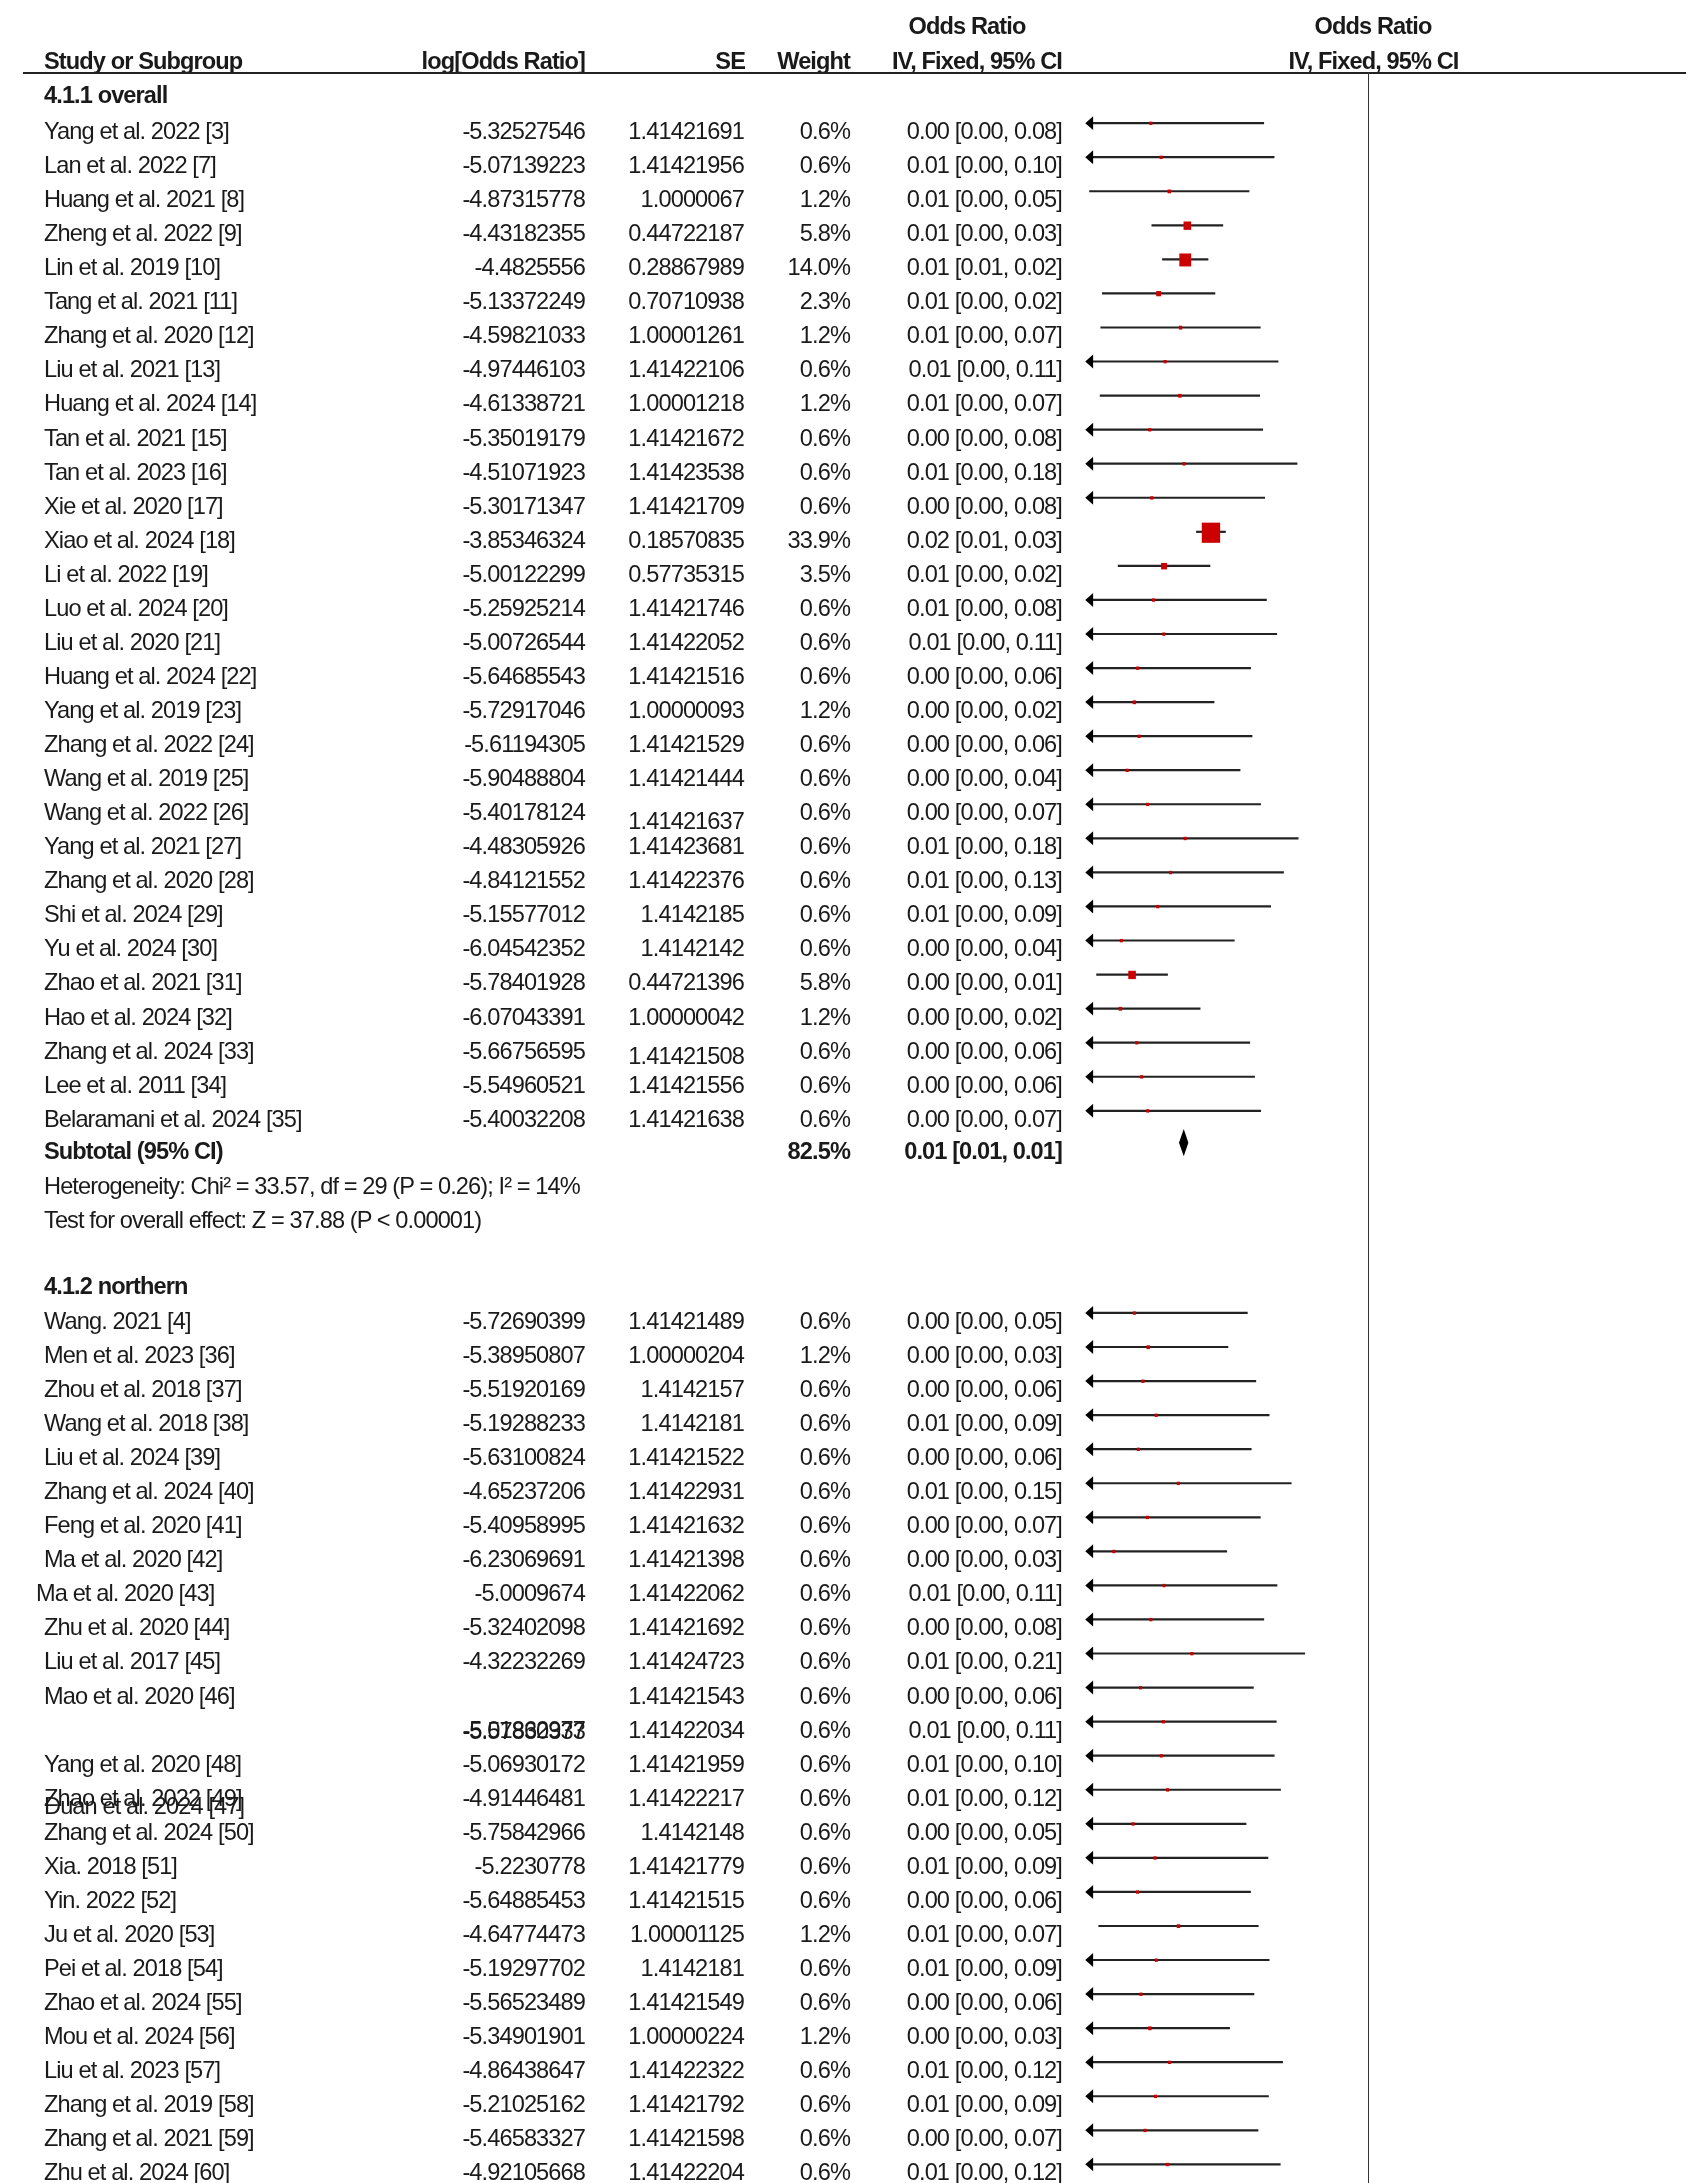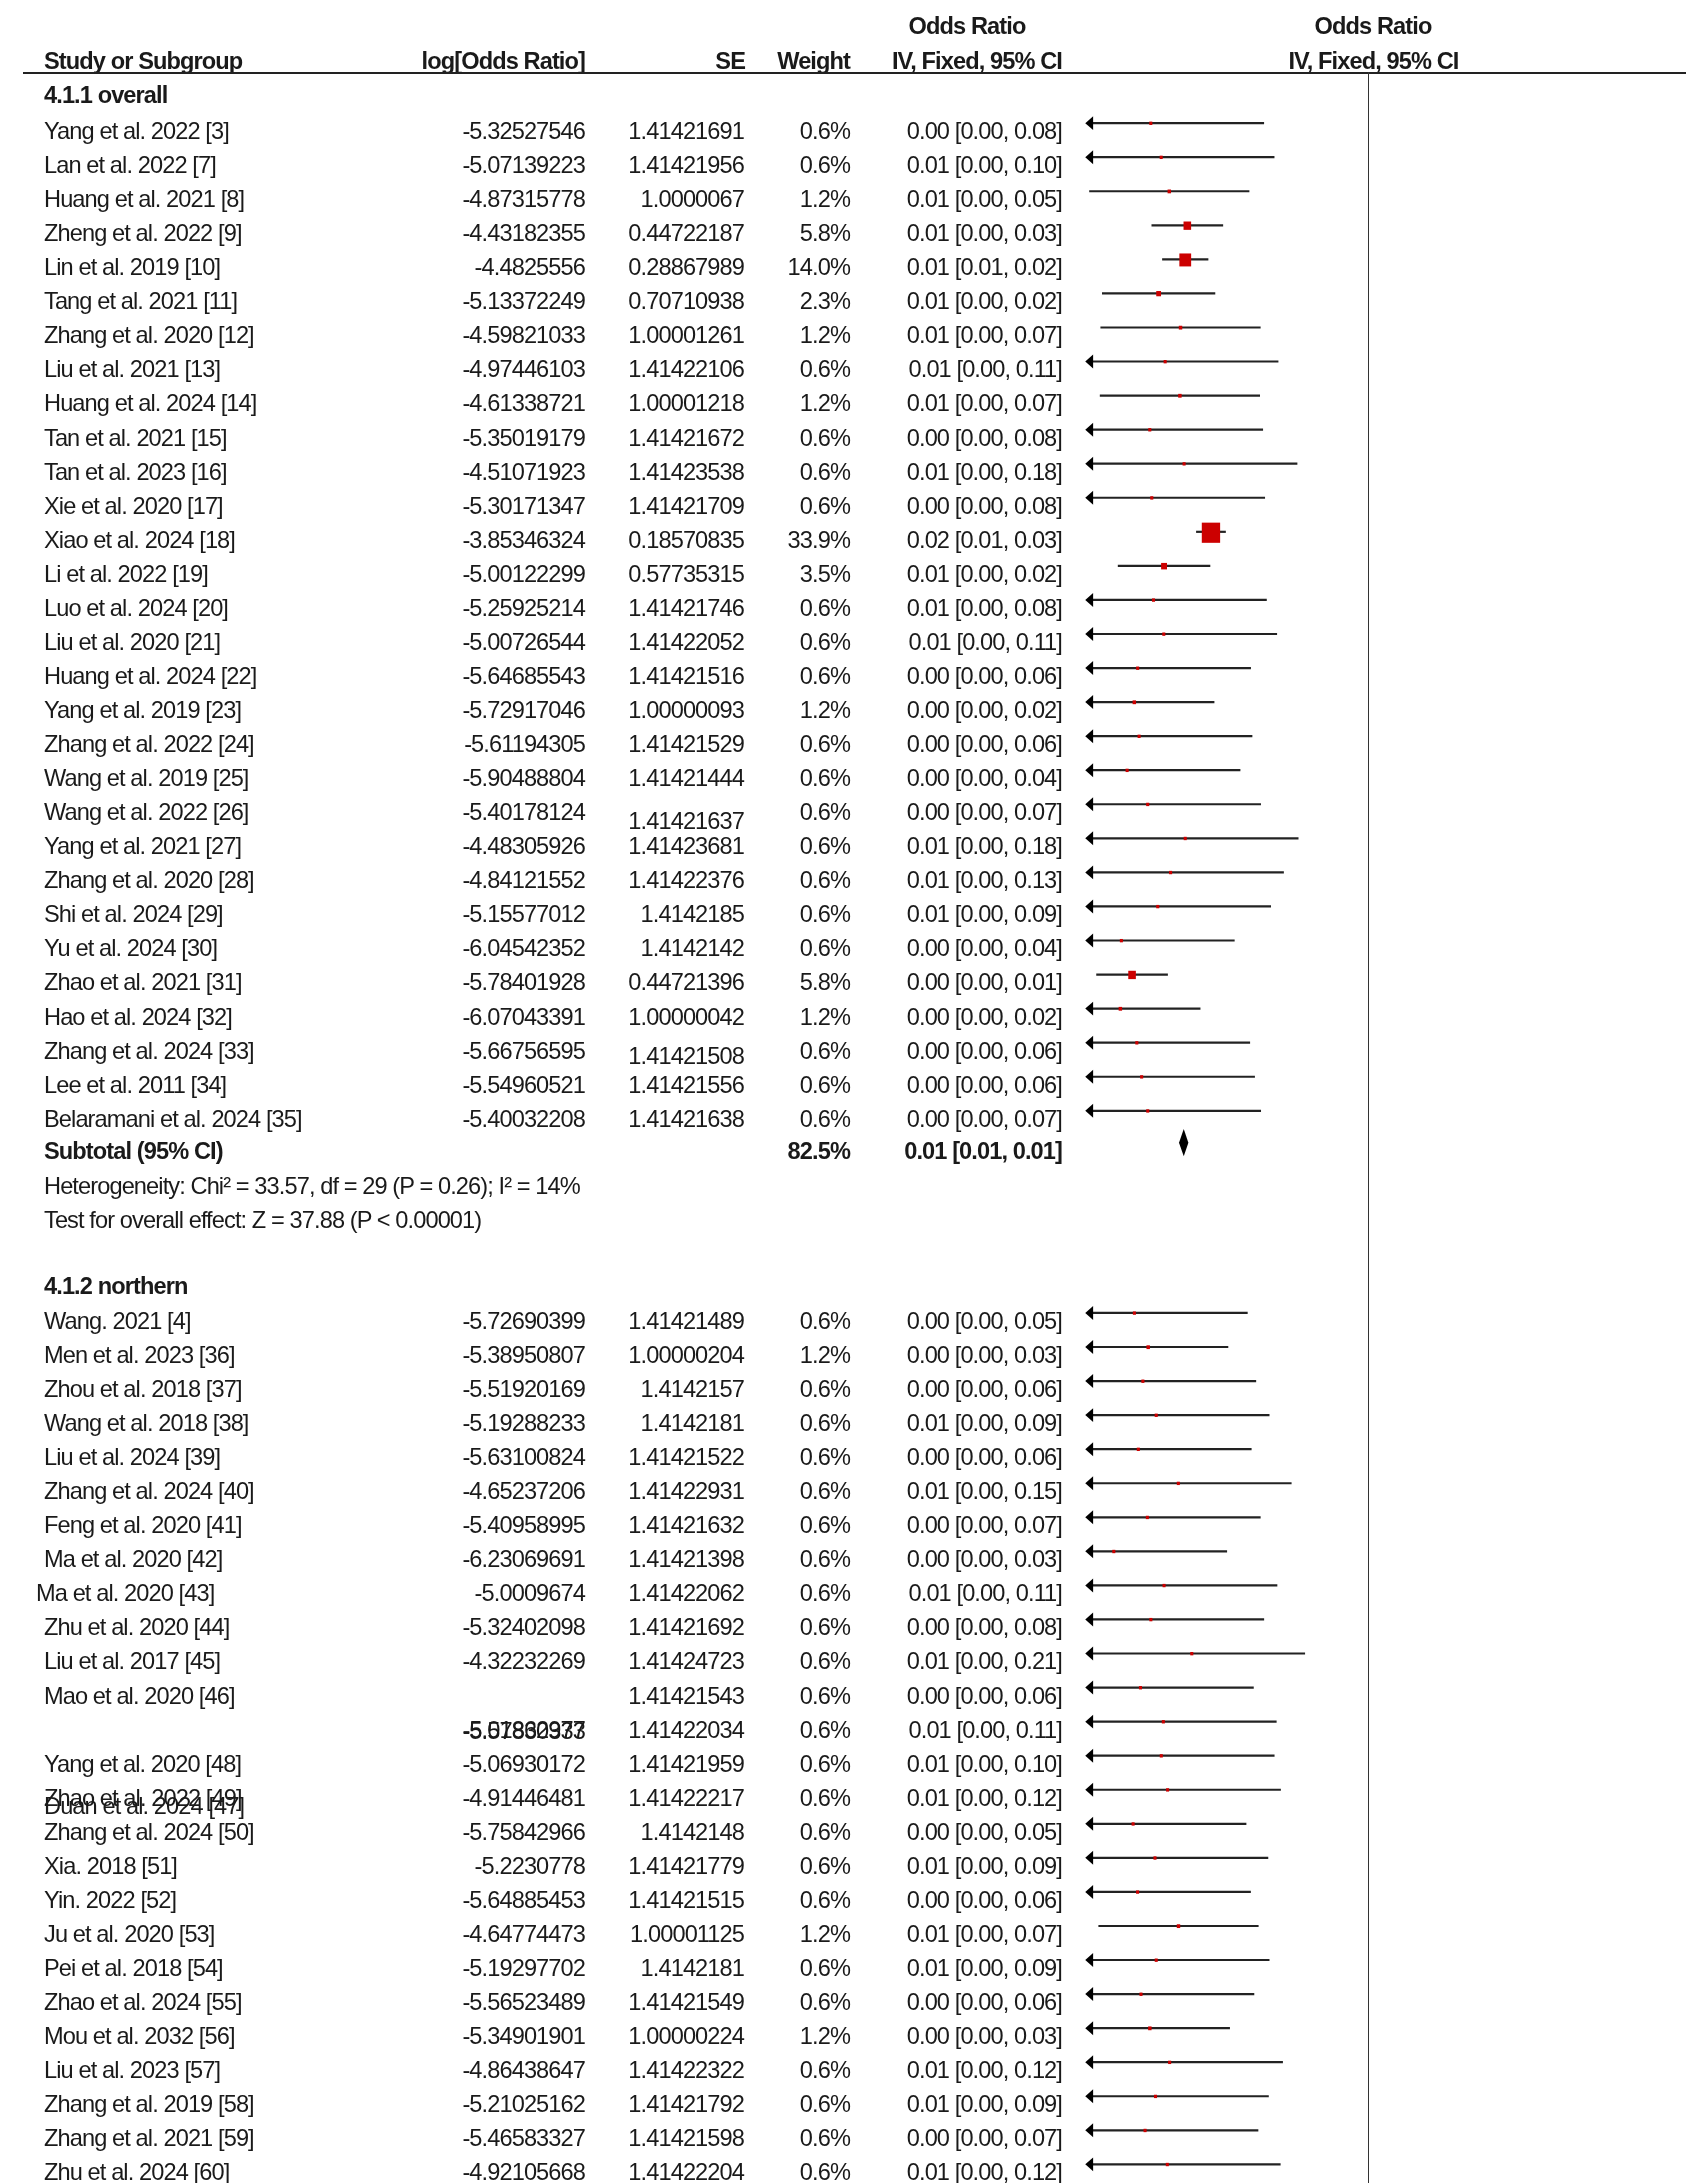--- a/index.html
+++ b/index.html
@@ -284,21 +284,21 @@
     <div class="t " style="left: 44px; top: 1968px;">Pei et al. 2018 [54]</div>
     <div class="t r" style="left: 393px; width: 192px; top: 1968px; text-align: right;">-5.19297702</div>
     <div class="t r" style="left: 611px; width: 133px; top: 1968px;">1.4142181</div>
     <div class="t r" style="left: 760px; width: 90px; top: 1968px;">0.6%</div>
     <div class="t r" style="left: 856px; width: 206px; top: 1968px;">0.01 [0.00, 0.09]</div>
     <div class="t " style="left: 44px; top: 2002px;">Zhao et al. 2024 [55]</div>
     <div class="t r" style="left: 393px; width: 192px; top: 2002px;">-5.56523489</div>
     <div class="t r" style="left: 611px; width: 133px; top: 2002px;">1.41421549</div>
     <div class="t r" style="left: 760px; width: 90px; top: 2002px;">0.6%</div>
     <div class="t r" style="left: 856px; width: 206px; top: 2002px;">0.00 [0.00, 0.06]</div>
-    <div class="t " style="left: 44px; top: 2036px;">Mou et al. 2032 [56]</div>
+    <div class="t " style="left: 44px; top: 2036px;">Mou et al. 2024 [56]</div>
     <div class="t r" style="left: 393px; width: 192px; top: 2036px;">-5.34901901</div>
     <div class="t r" style="left: 611px; width: 133px; top: 2036px;">1.00000224</div>
     <div class="t r" style="left: 760px; width: 90px; top: 2036px;">1.2%</div>
     <div class="t r" style="left: 856px; width: 206px; top: 2036px;">0.00 [0.00, 0.03]</div>
     <div class="t " style="left: 44px; top: 2070px;">Liu et al. 2023 [57]</div>
     <div class="t r" style="left: 393px; width: 192px; top: 2070px;">-4.86438647</div>
     <div class="t r" style="left: 611px; width: 133px; top: 2070px;">1.41422322</div>
     <div class="t r" style="left: 760px; width: 90px; top: 2070px;">0.6%</div>
     <div class="t r" style="left: 856px; width: 206px; top: 2070px;">0.01 [0.00, 0.12]</div>
     <div class="t " style="left: 44px; top: 2104px;">Zhang et al. 2019 [58]</div>

